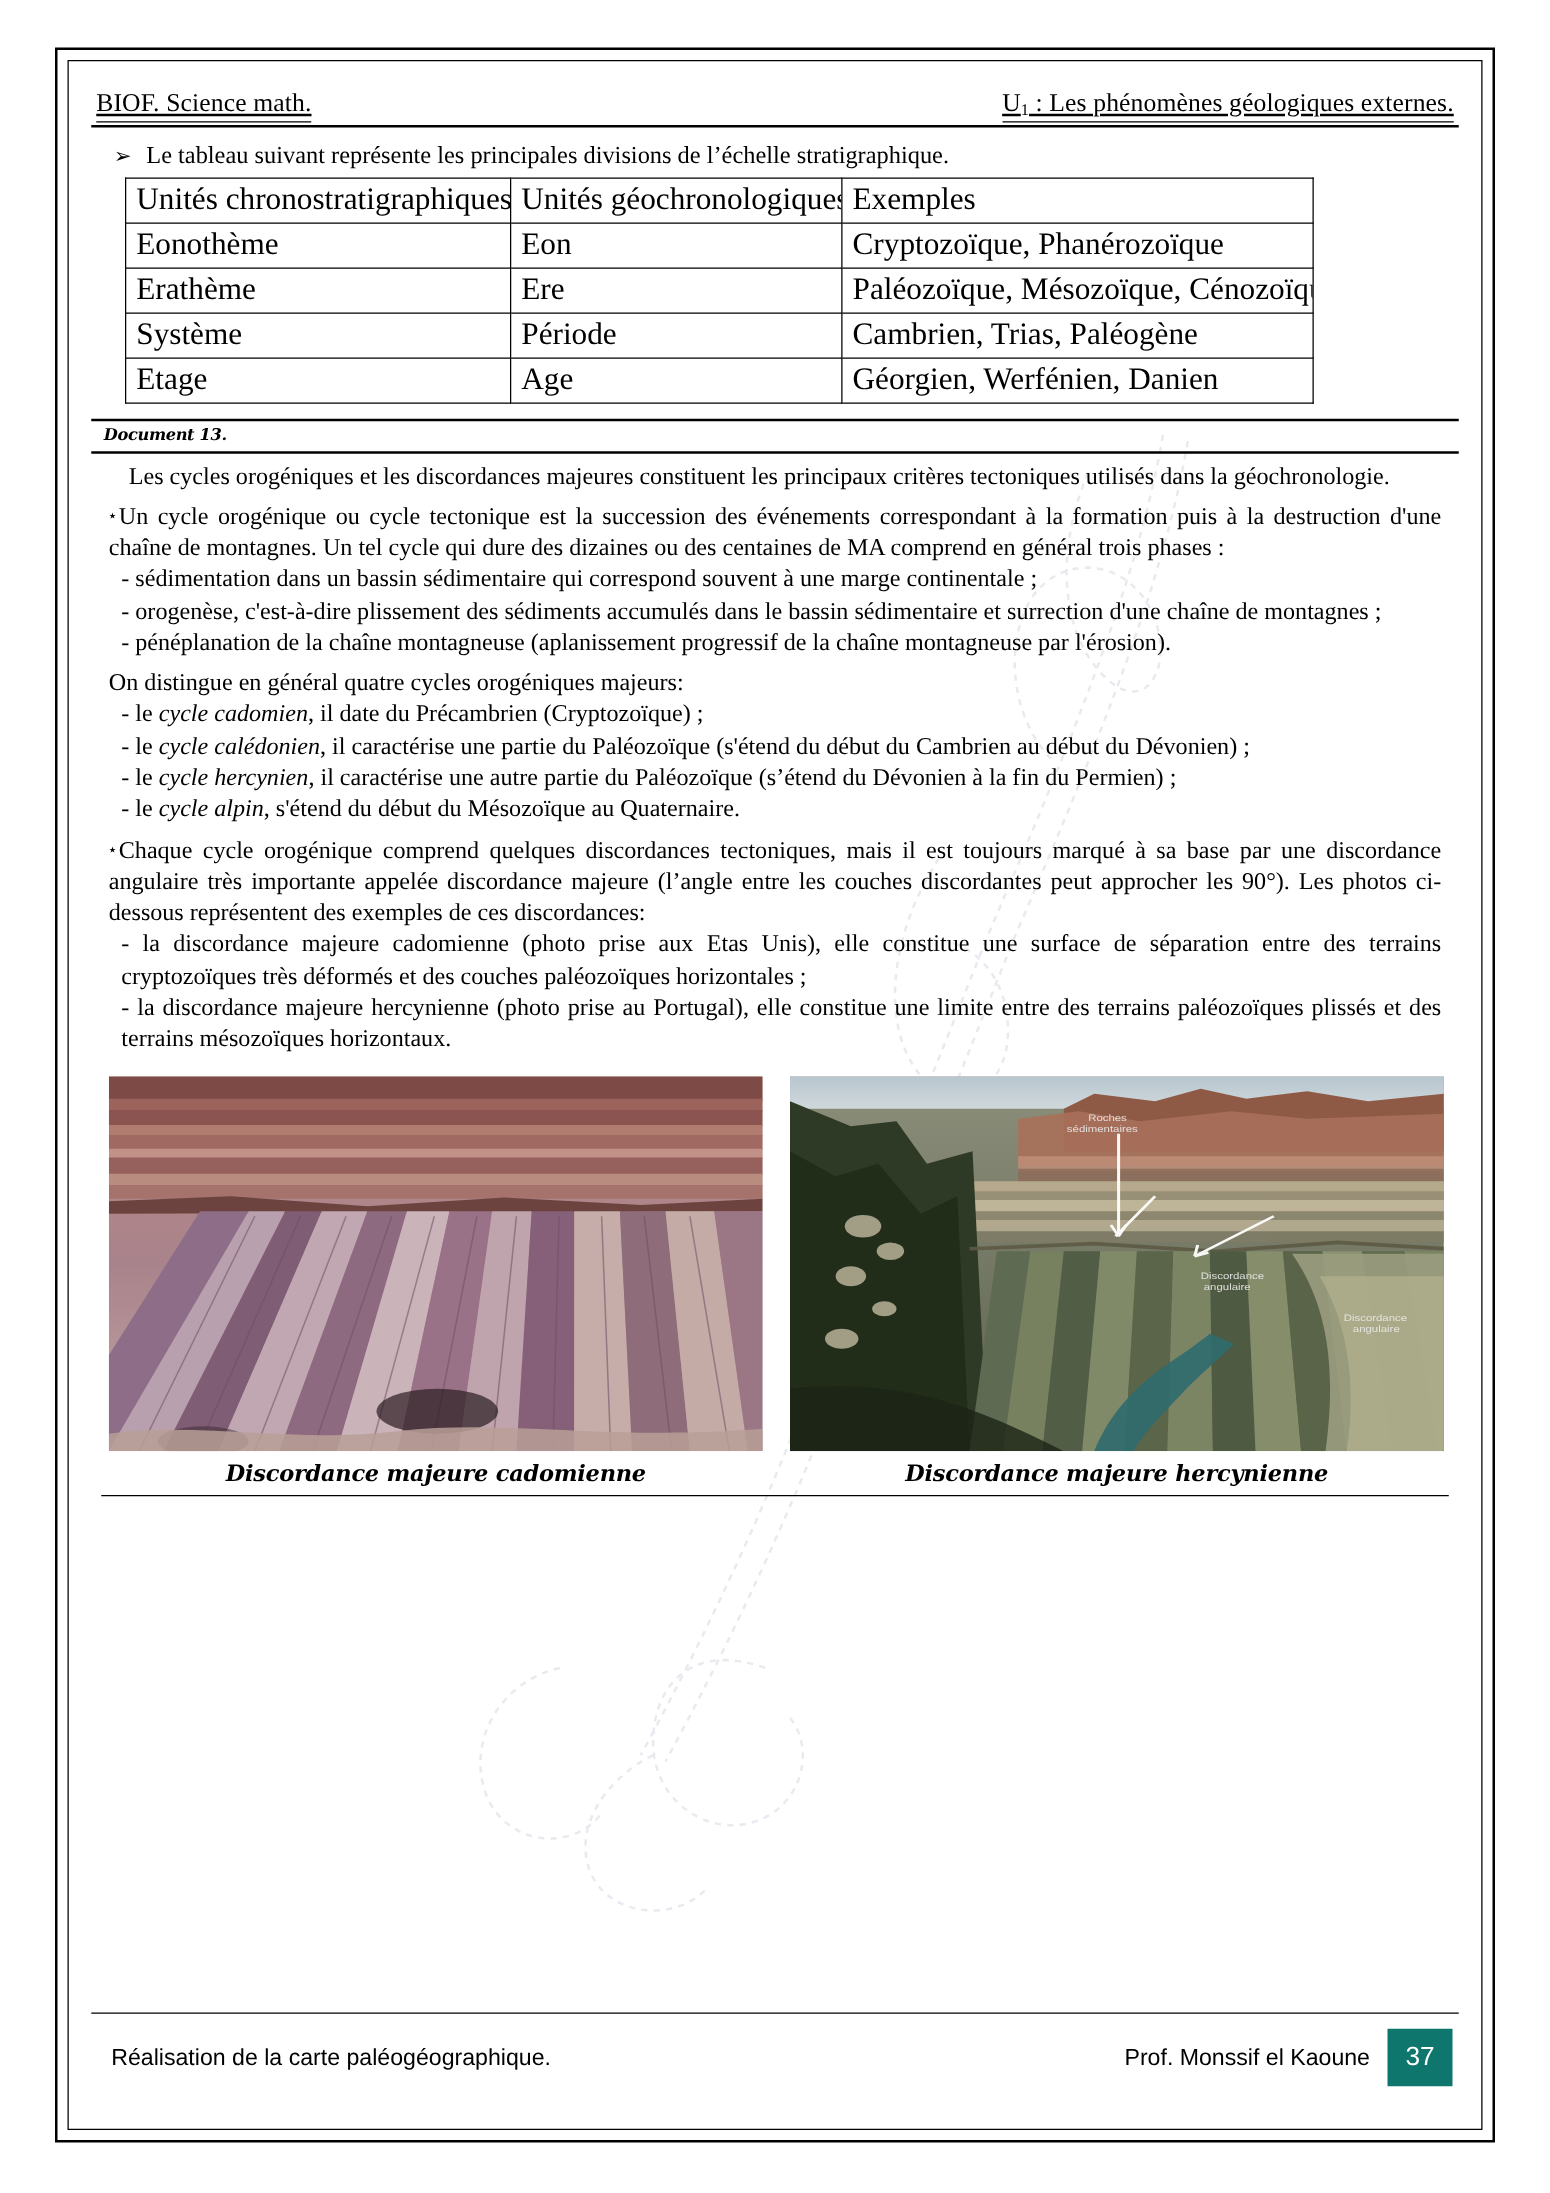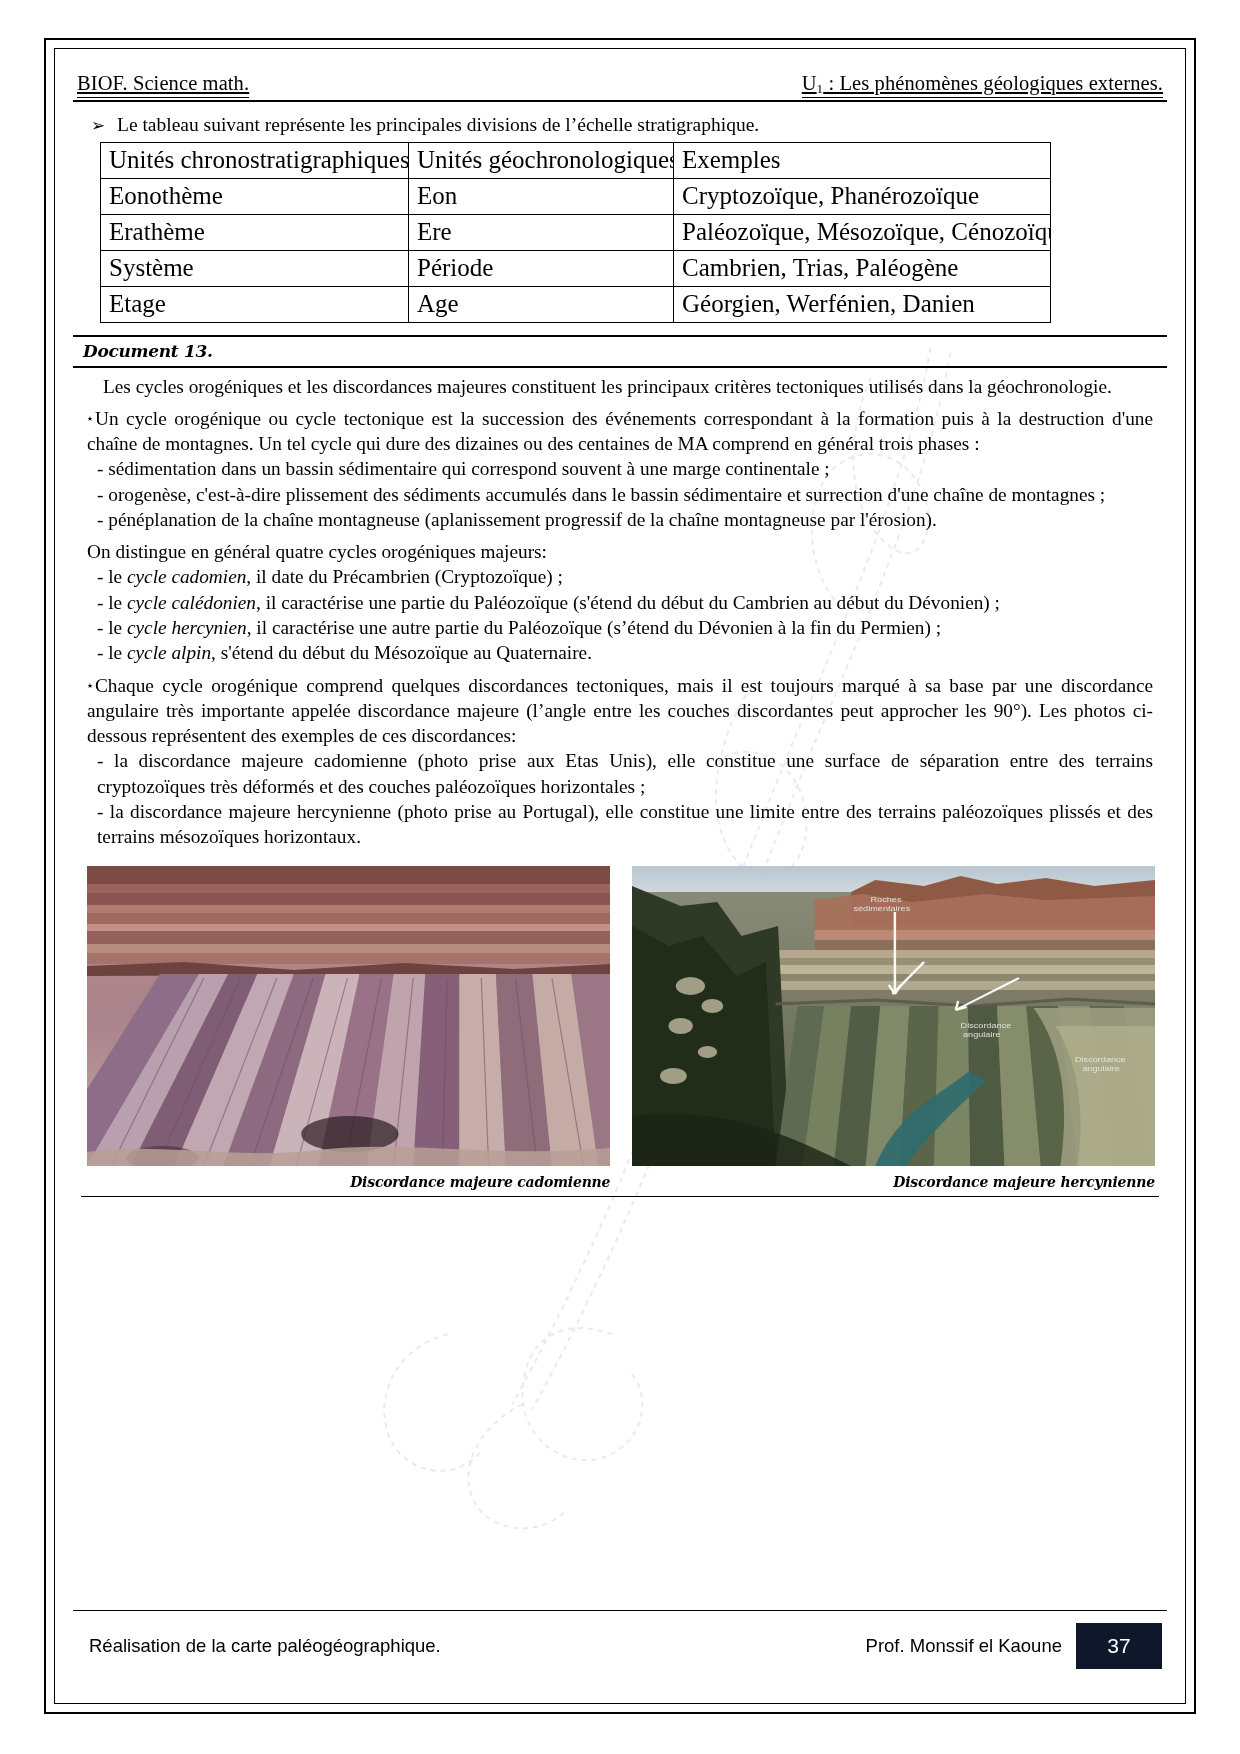--- a/index.html
+++ b/index.html
@@ -102,21 +102,21 @@
   .doc13 {
     margin: 12px 8px 0 8px;
     border-top: 2.4px solid #000;
   }
   .doc13-title {
     border-bottom: 2.4px solid #000;
     padding: 4px 0 5px 10px;
     font-family: "DejaVu Serif", serif;
     font-style: italic;
     font-weight: bold;
-    font-size: 17px;
+    font-size: 13px;
     letter-spacing: -.3px;
   }
   .doc13-body {
     padding: 6px 14px 0 14px;
     font-size: 19.3px;
     line-height: 1.31;
   }
   .doc13-body p {
     margin: 0 0 7px 0;
     text-align: justify;
@@ -140,25 +140,25 @@
     gap: 12px;
   }
   .fig { width: 49%; }
   .photo {
     width: 100%;
     height: 300px;
     display: block;
     border: 0;
   }
   .fig-caption {
-    text-align: right;
+    text-align: center;
     font-family: "DejaVu Serif", serif;
     font-style: italic;
     font-weight: bold;
-    font-size: 14px;
+    font-size: 18px;
     padding-top: 8px;
     letter-spacing: -.2px;
   }
 
   .figures-rule {
     margin: 6px 8px 0 8px;
     border-bottom: 1.6px solid #000;
   }
 
   
@@ -173,25 +173,25 @@
     display: flex;
     align-items: center;
     padding: 0 4px 0 24px;
     font-family: "Liberation Sans", sans-serif;
     font-size: 18.5px;
   }
   .footer-left { flex: 0 0 auto; }
   .footer-spacer { flex: 1 1 auto; }
   .footer-right { flex: 0 0 auto; margin-right: 14px; }
   .page-badge {
-    background: #0f172a;
+    background: #0f766e;
     color: #fff;
     font-family: "Liberation Sans", sans-serif;
     font-size: 21px;
-    width: 86px;
+    width: 52px;
     height: 46px;
     display: flex;
     align-items: center;
     justify-content: center;
     margin-right: -2px;
   }
 </style>
 </head>
 <body>
 

